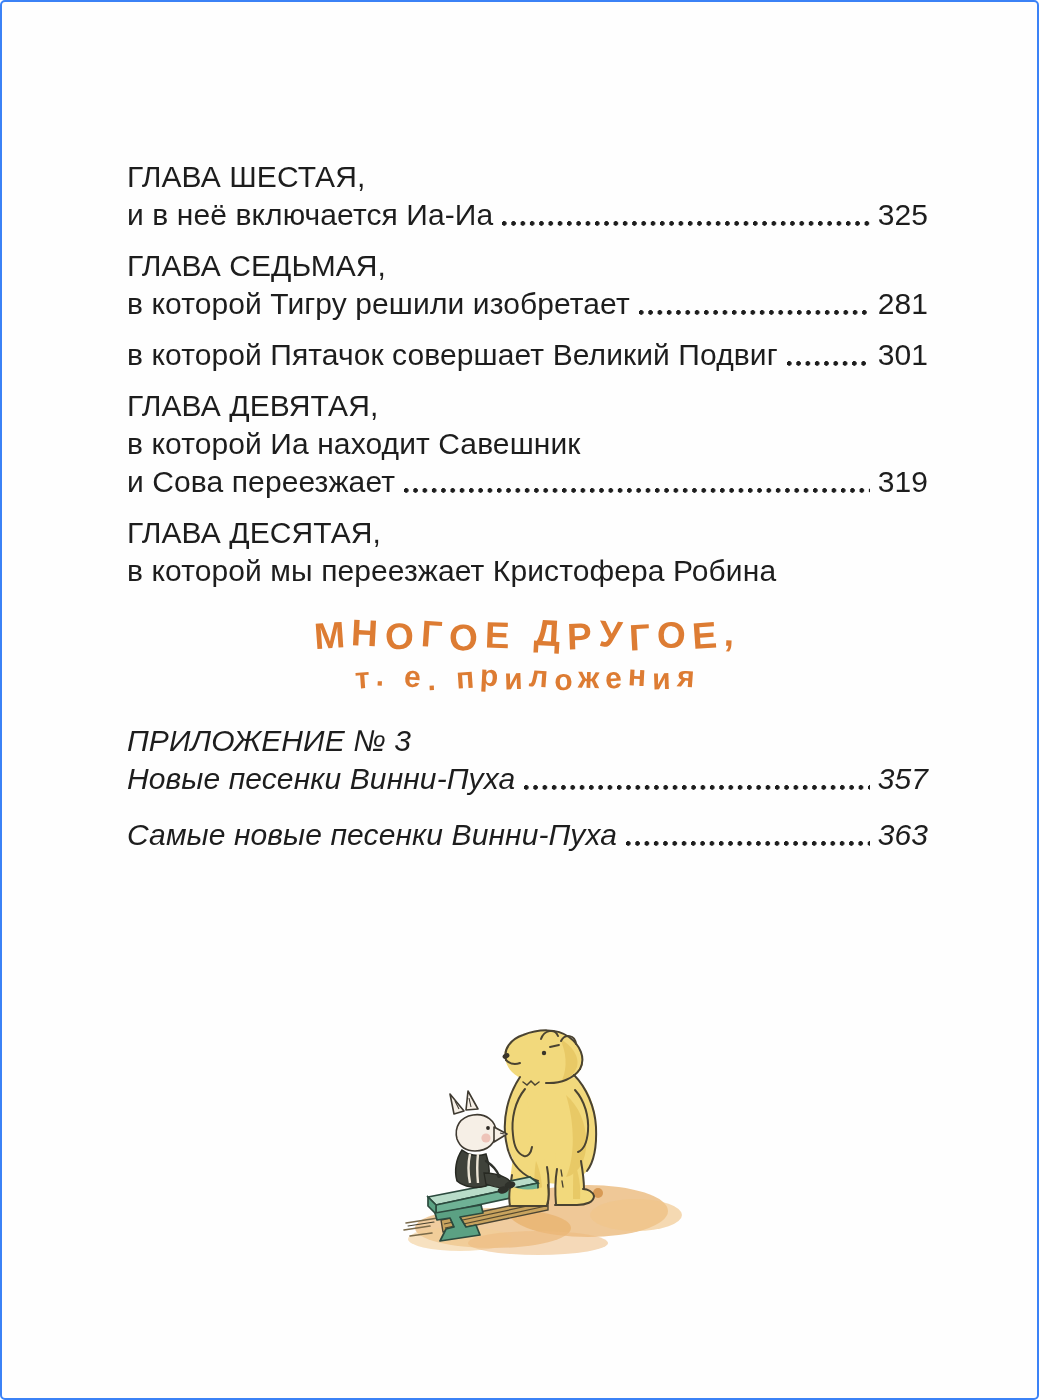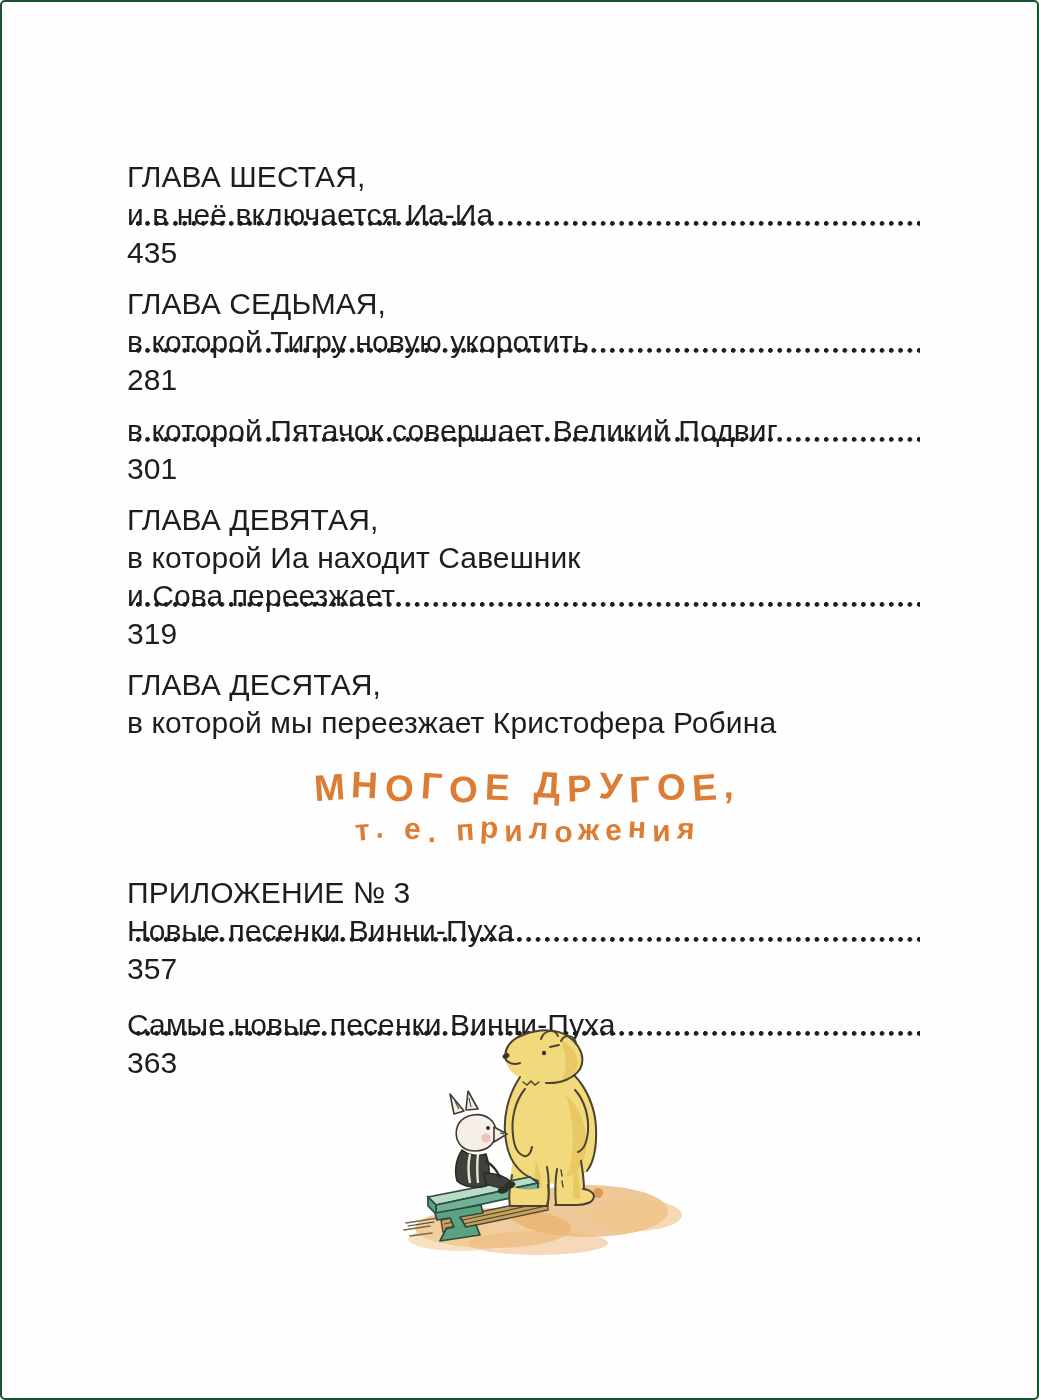--- a/index.html
+++ b/index.html
@@ -8,37 +8,37 @@
   }
   html,body{margin:0;padding:0;background:#ffffff;}
   body{
     width:1039px;height:1400px;position:relative;
     font-family:"Liberation Sans", sans-serif;
     -webkit-font-smoothing:antialiased;
   }
   .page{
     position:absolute;inset:0;
     background:#fefefe;
-    border:2px solid #14532d;
+    border:2px solid #3b82f6;
     border-radius:5px;
     box-sizing:border-box;
     overflow:hidden;
   }
   .toc{
     position:absolute;
     left:125px; right:109px; top:156px;
     color:var(--ink);
     font-size:30px;
     line-height:38px;
     letter-spacing:0.1px;
   }
   .entry{margin-bottom:13px;}
-  .appendices .entry{margin-bottom:18px;}
+  .appendices .entry{margin-bottom:18px;font-style:italic;}
   .entry .line{white-space:nowrap;}
-  .leader-row{display:flex;align-items:baseline;flex-direction:column;}
+  .leader-row{display:flex;align-items:baseline;}
   .leader{
     flex:1 1 auto;
     position:relative;
     margin:0 6px 0 7px;
     min-width:20px;
     align-self:stretch;
   }
   .leader::after{
     content:"";
     position:absolute;left:2px;right:2px;bottom:8px;height:5px;
@@ -77,29 +77,29 @@
 <div class="page">
 
   <div class="toc">
 
     <div class="chapters">
   <div class="entry">
     <div class="line title">ГЛАВА ШЕСТАЯ,</div>
     <div class="line leader-row">
       <span>и в неё включается Иа-Иа</span>
       <span class="leader"></span>
-      <span class="pagenum">435</span>
+      <span class="pagenum">325</span>
     </div>
   </div>
 
   <div class="entry">
     <div class="line title">ГЛАВА СЕДЬМАЯ,</div>
 
     <div class="line leader-row">
-      <span>в которой Тигру новую укоротить</span>
+      <span>в которой Тигру решили изобретает</span>
       <span class="leader"></span>
       <span class="pagenum">281</span>
     </div>
   </div>
 
   <div class="entry">
 
     <div class="line leader-row">
       <span>в которой Пятачок совершает Великий Подвиг</span>
       <span class="leader"></span>

